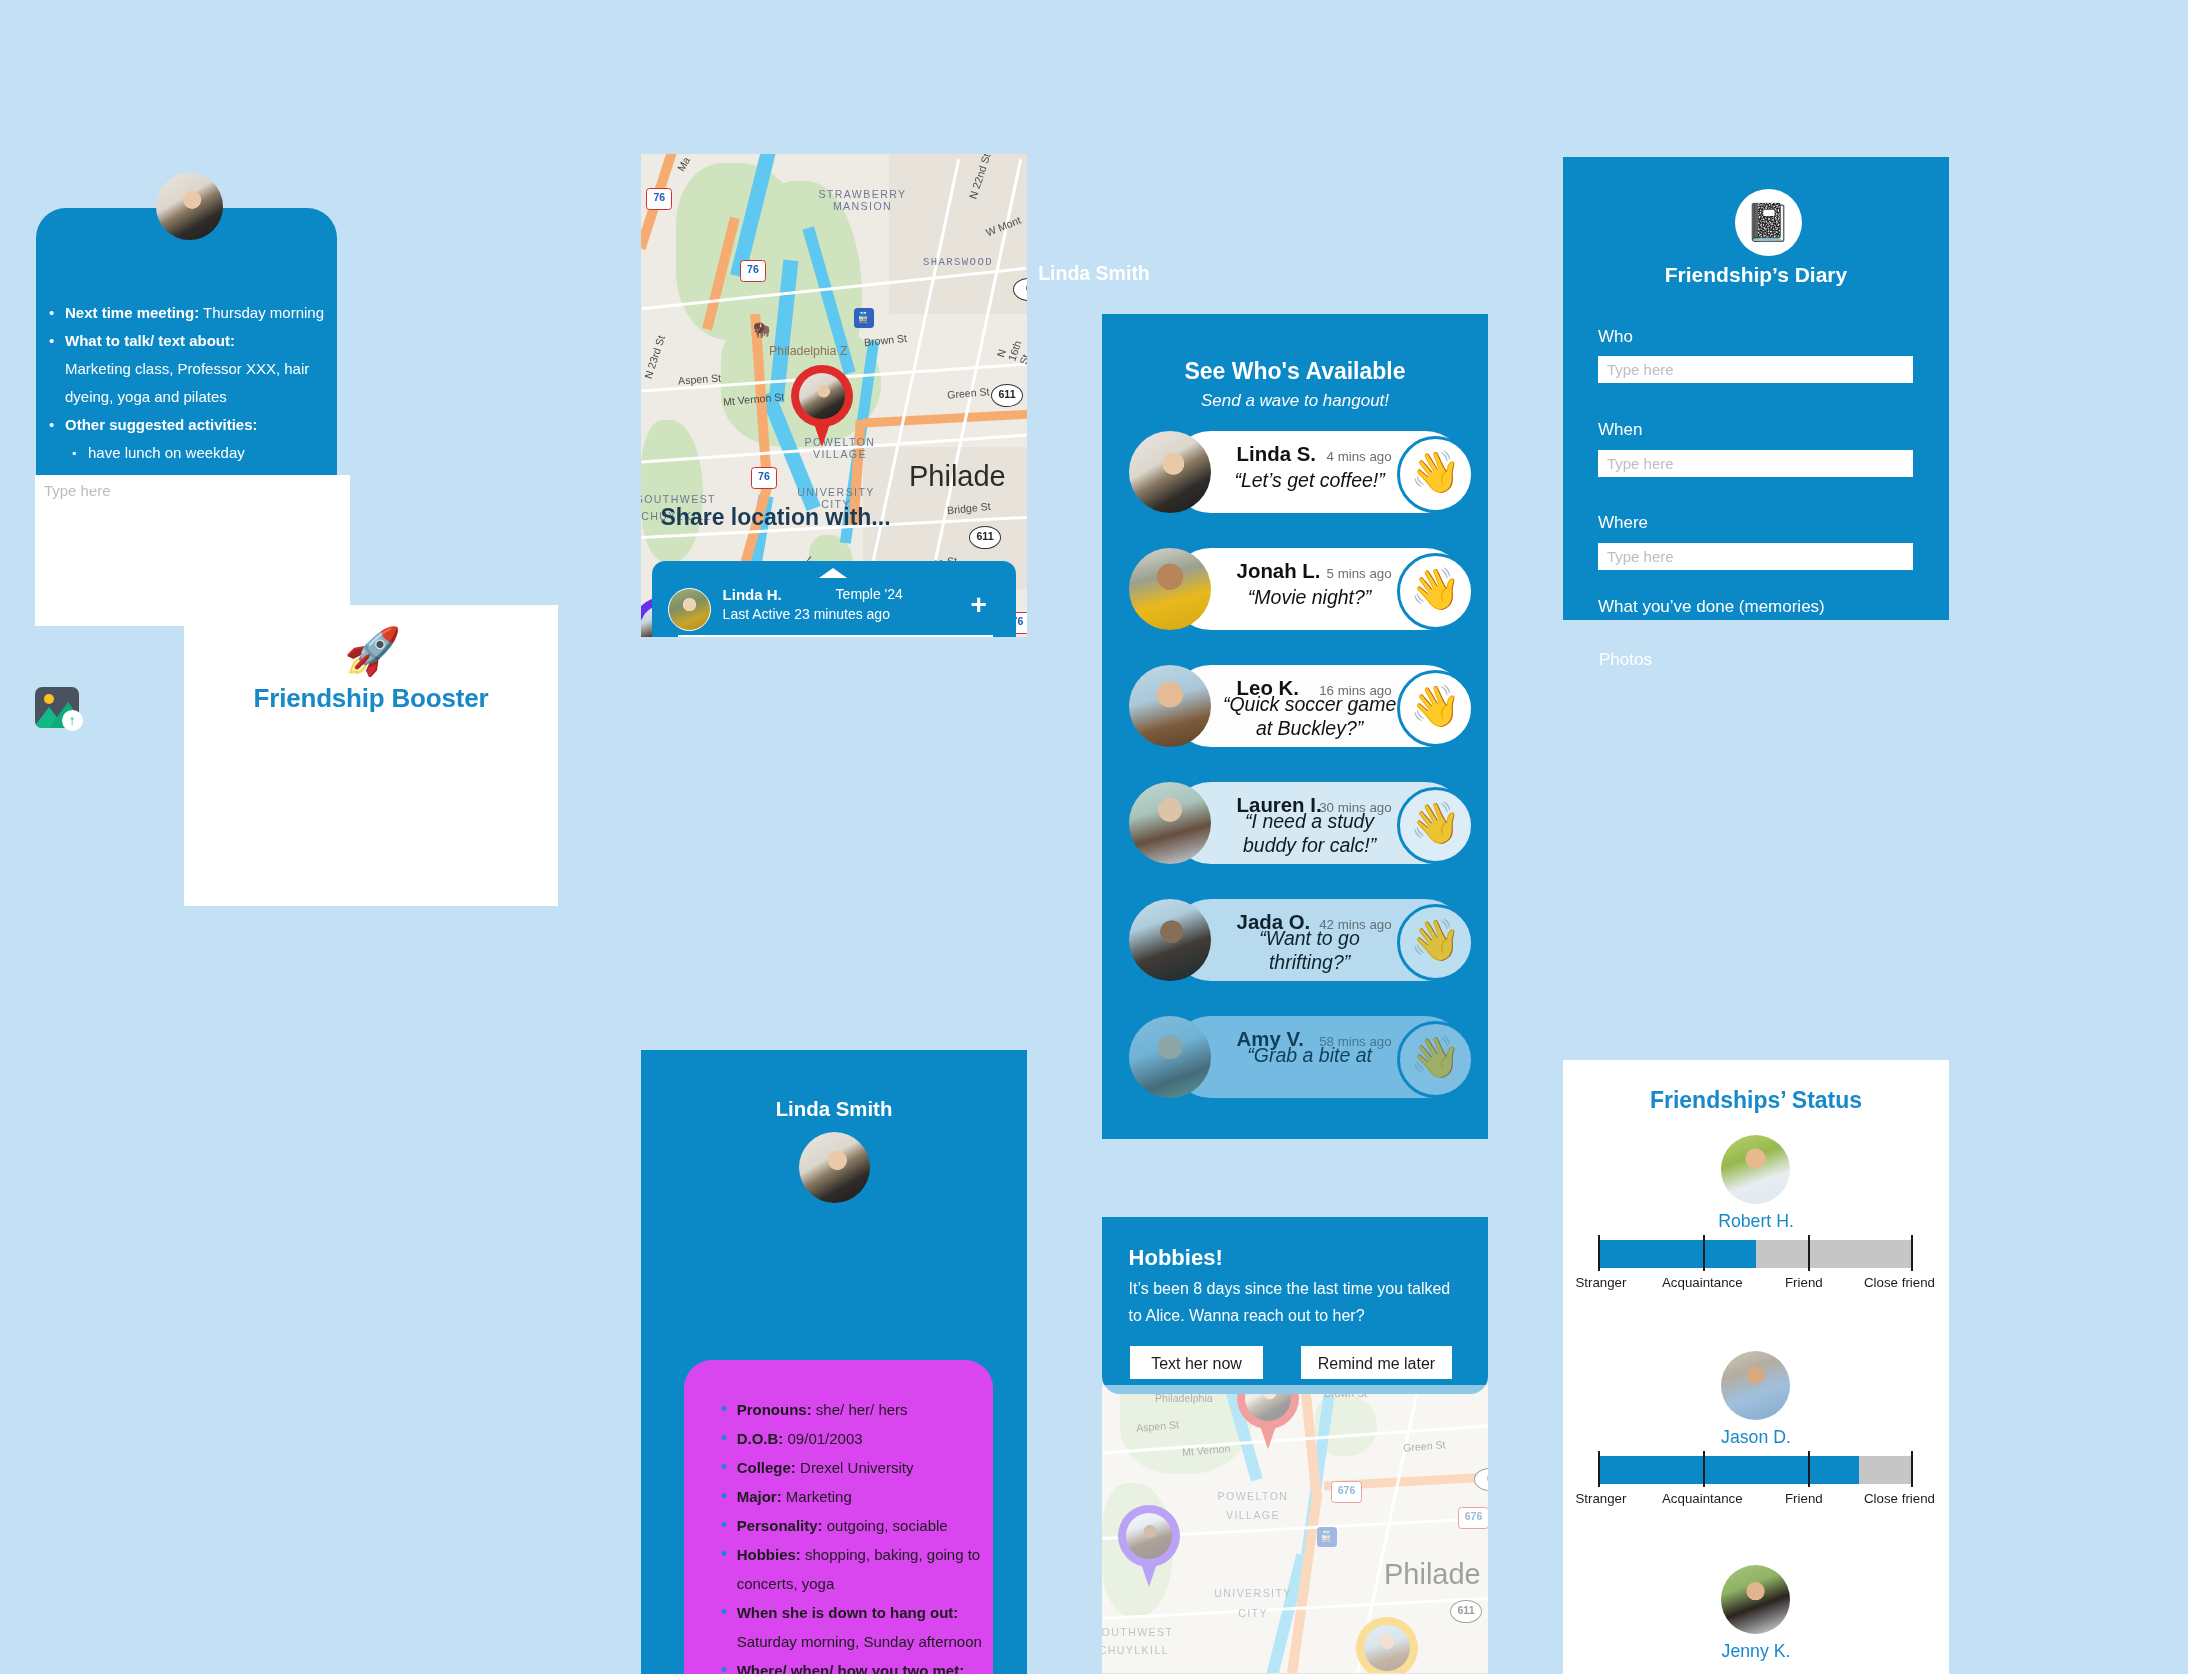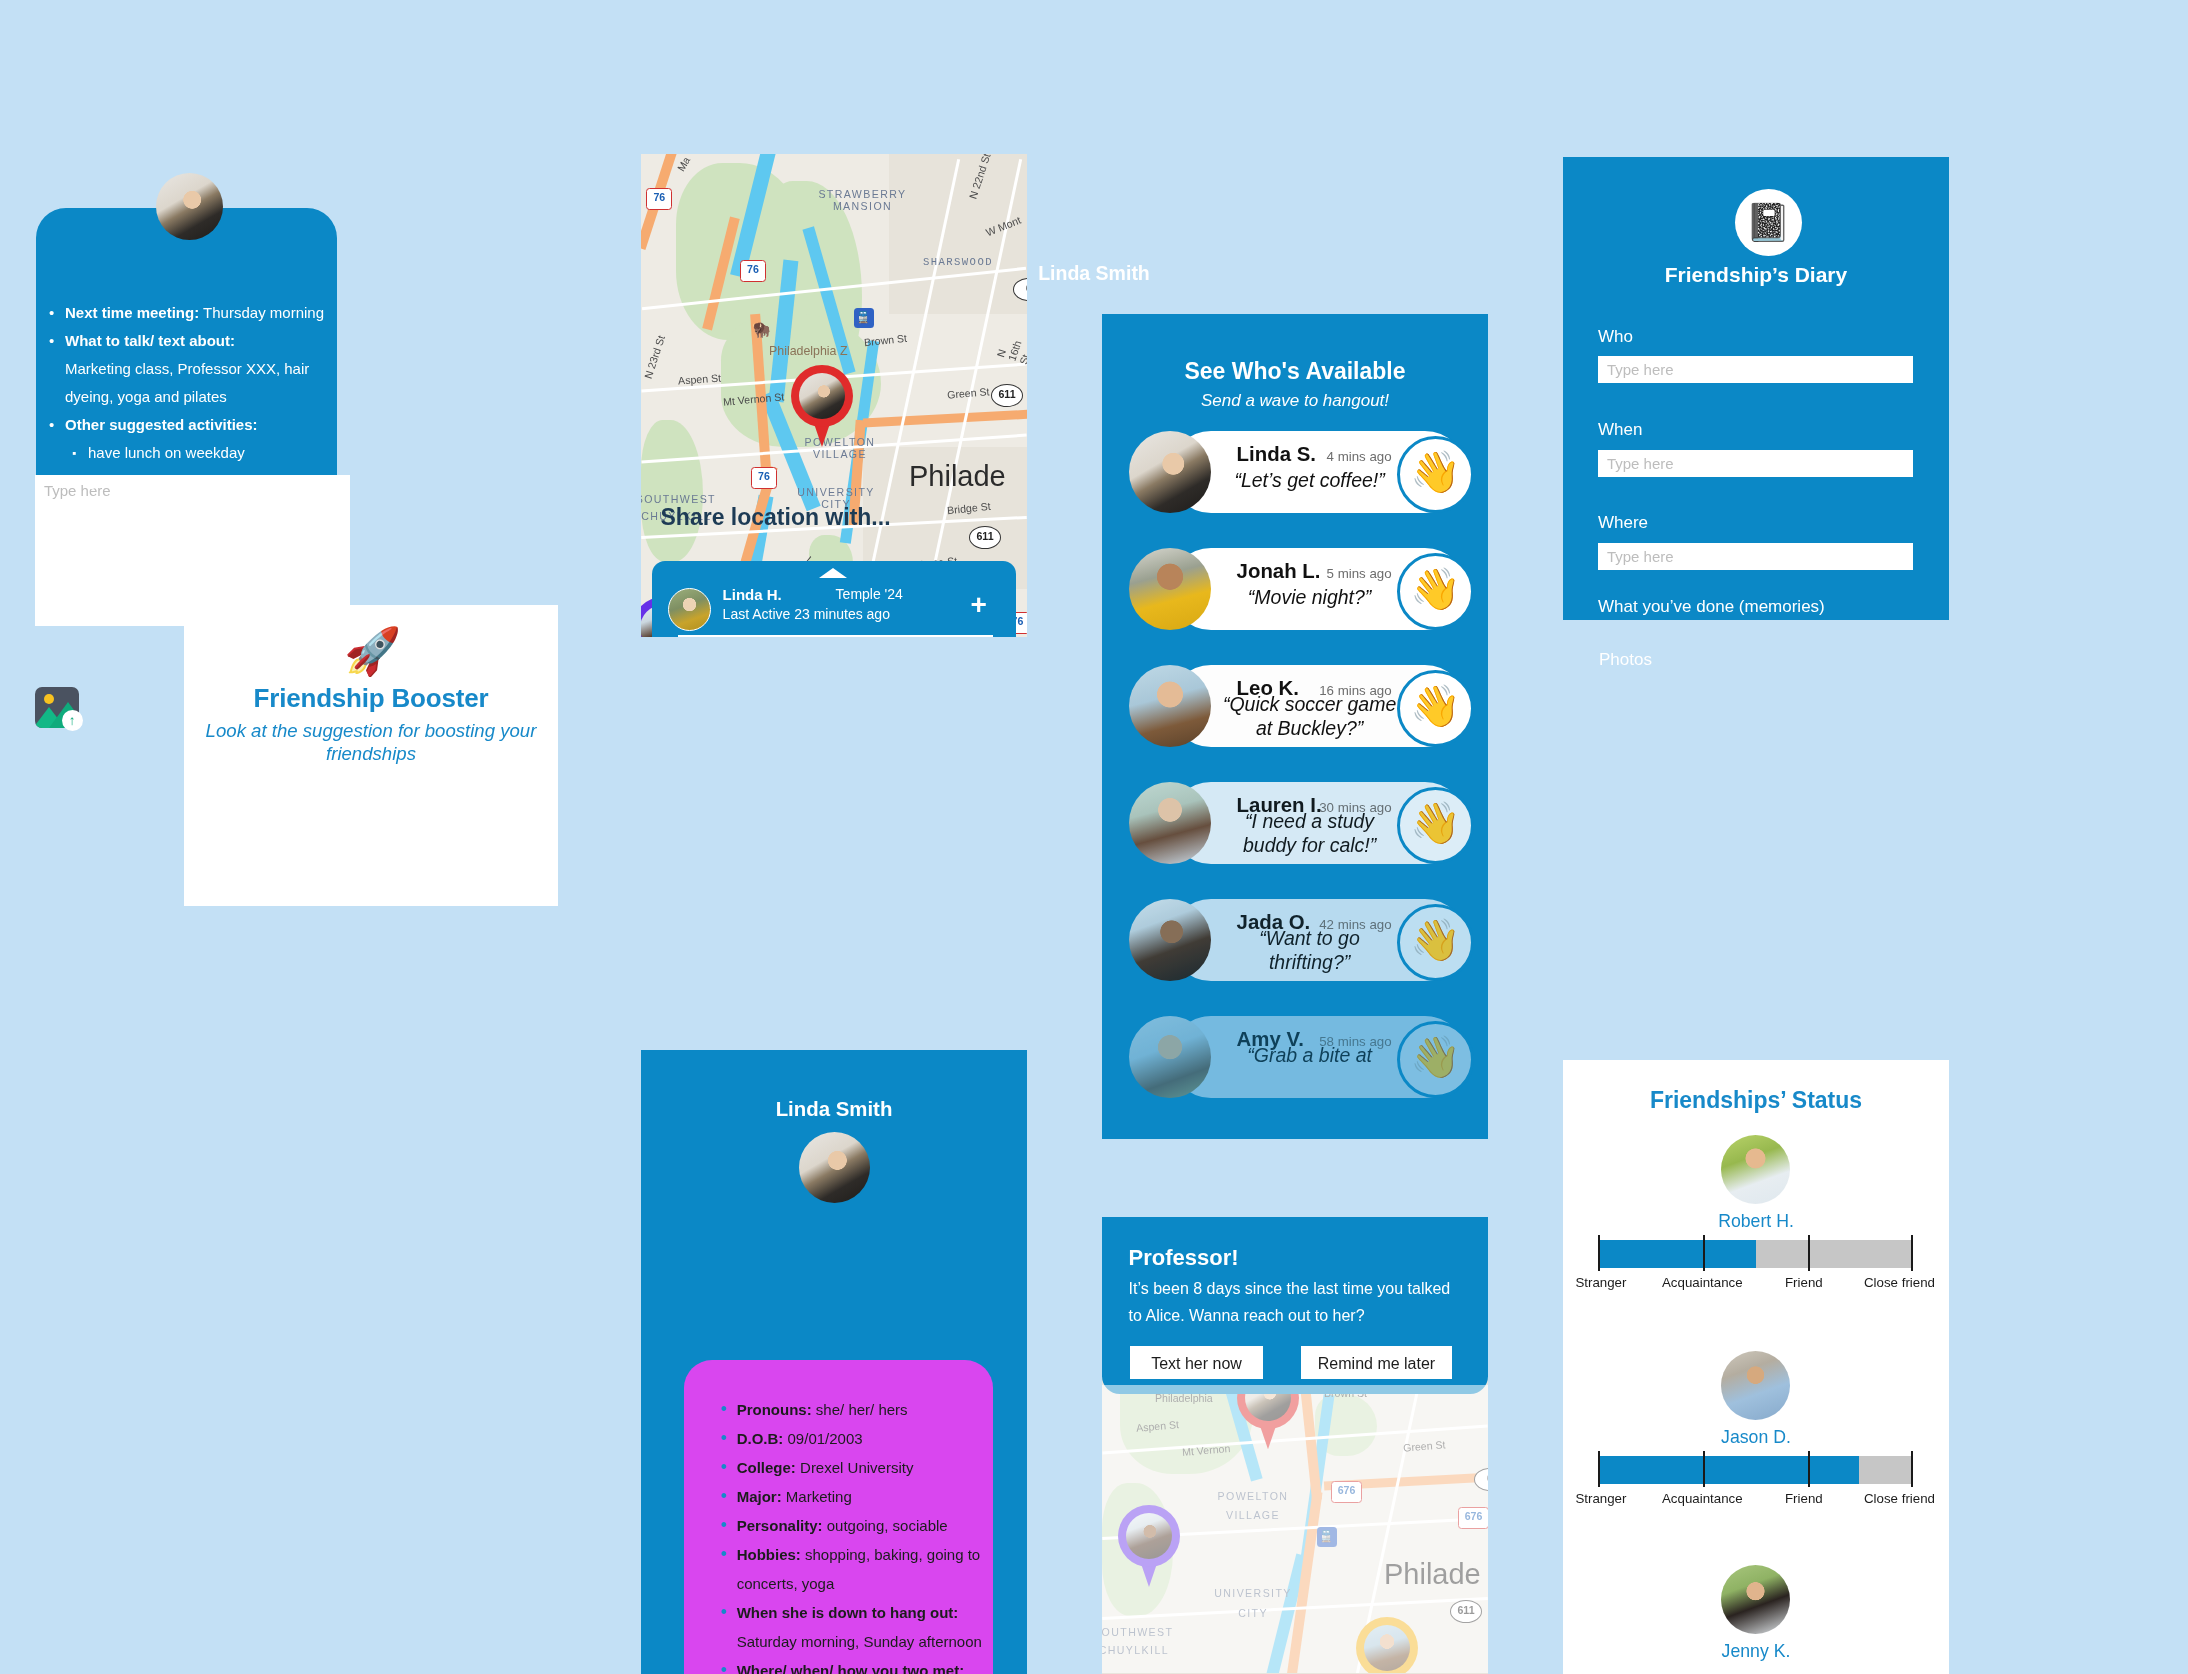--- a/index.html
+++ b/index.html
@@ -156,21 +156,20 @@
   .st-bar .fill{position:absolute;left:0;top:0;height:27.5px;background:#0b88c6;}
   .st-tick{position:absolute;top:100px;width:1.8px;height:36px;background:#1a1a1a;}
   .st-axis{position:absolute;top:140px;font-size:13.3px;color:#1c1c1c;}
 </style>
 </head>
 <body>
 
 <div class="card white" id="card-booster">
   <div class="rocket">🚀</div>
   <div class="title">Friendship Booster</div>
-  <div class="subtitle">Look at the suggestion for boosting your friendships</div>
 </div>
 <div id="booster-inner"></div>
 <div class="avatar ph-linda" id="booster-avatar"></div>
 <div id="booster-name">Linda Smith</div>
 <div id="booster-list">
   <div class="li"><b>Next time meeting:</b> <span>Thursday morning</span></div>
   <div class="li"><b>What to talk/ text about:</b><br><span>Marketing class, Professor XXX, hair dyeing, yoga and pilates</span></div>
   <div class="li"><b>Other suggested activities:</b></div>
   <div class="sub">have lunch on weekday</div>
   <div class="sub">go to Starbucks LeBow</div>
@@ -433,21 +432,21 @@
       <div class="mpin" style="left:254px;top:232px;">
         <div class="tail" style="background:#f4b41a;"></div>
         <div class="head" style="background:#f4b41a;"></div>
         <div class="pic ph-leo"></div>
       </div>
     </div>
     <div class="fade"></div>
   </div>
 
   <div id="rem-panel">
-    <div id="rem-title">Professor!</div>
+    <div id="rem-title">Hobbies!</div>
     <div id="rem-body">It’s been 8 days since the last time you talked to Alice. Wanna reach out to her?</div>
     <button class="rem-btn" id="rem-btn-1">Text her now</button>
     <button class="rem-btn" id="rem-btn-2">Remind me later</button>
   </div>
 </div>
 
 <div class="card" id="card-status">
   <div id="status-title">Friendships’ Status</div>
 
   <div class="st-block" style="top:75px;">

